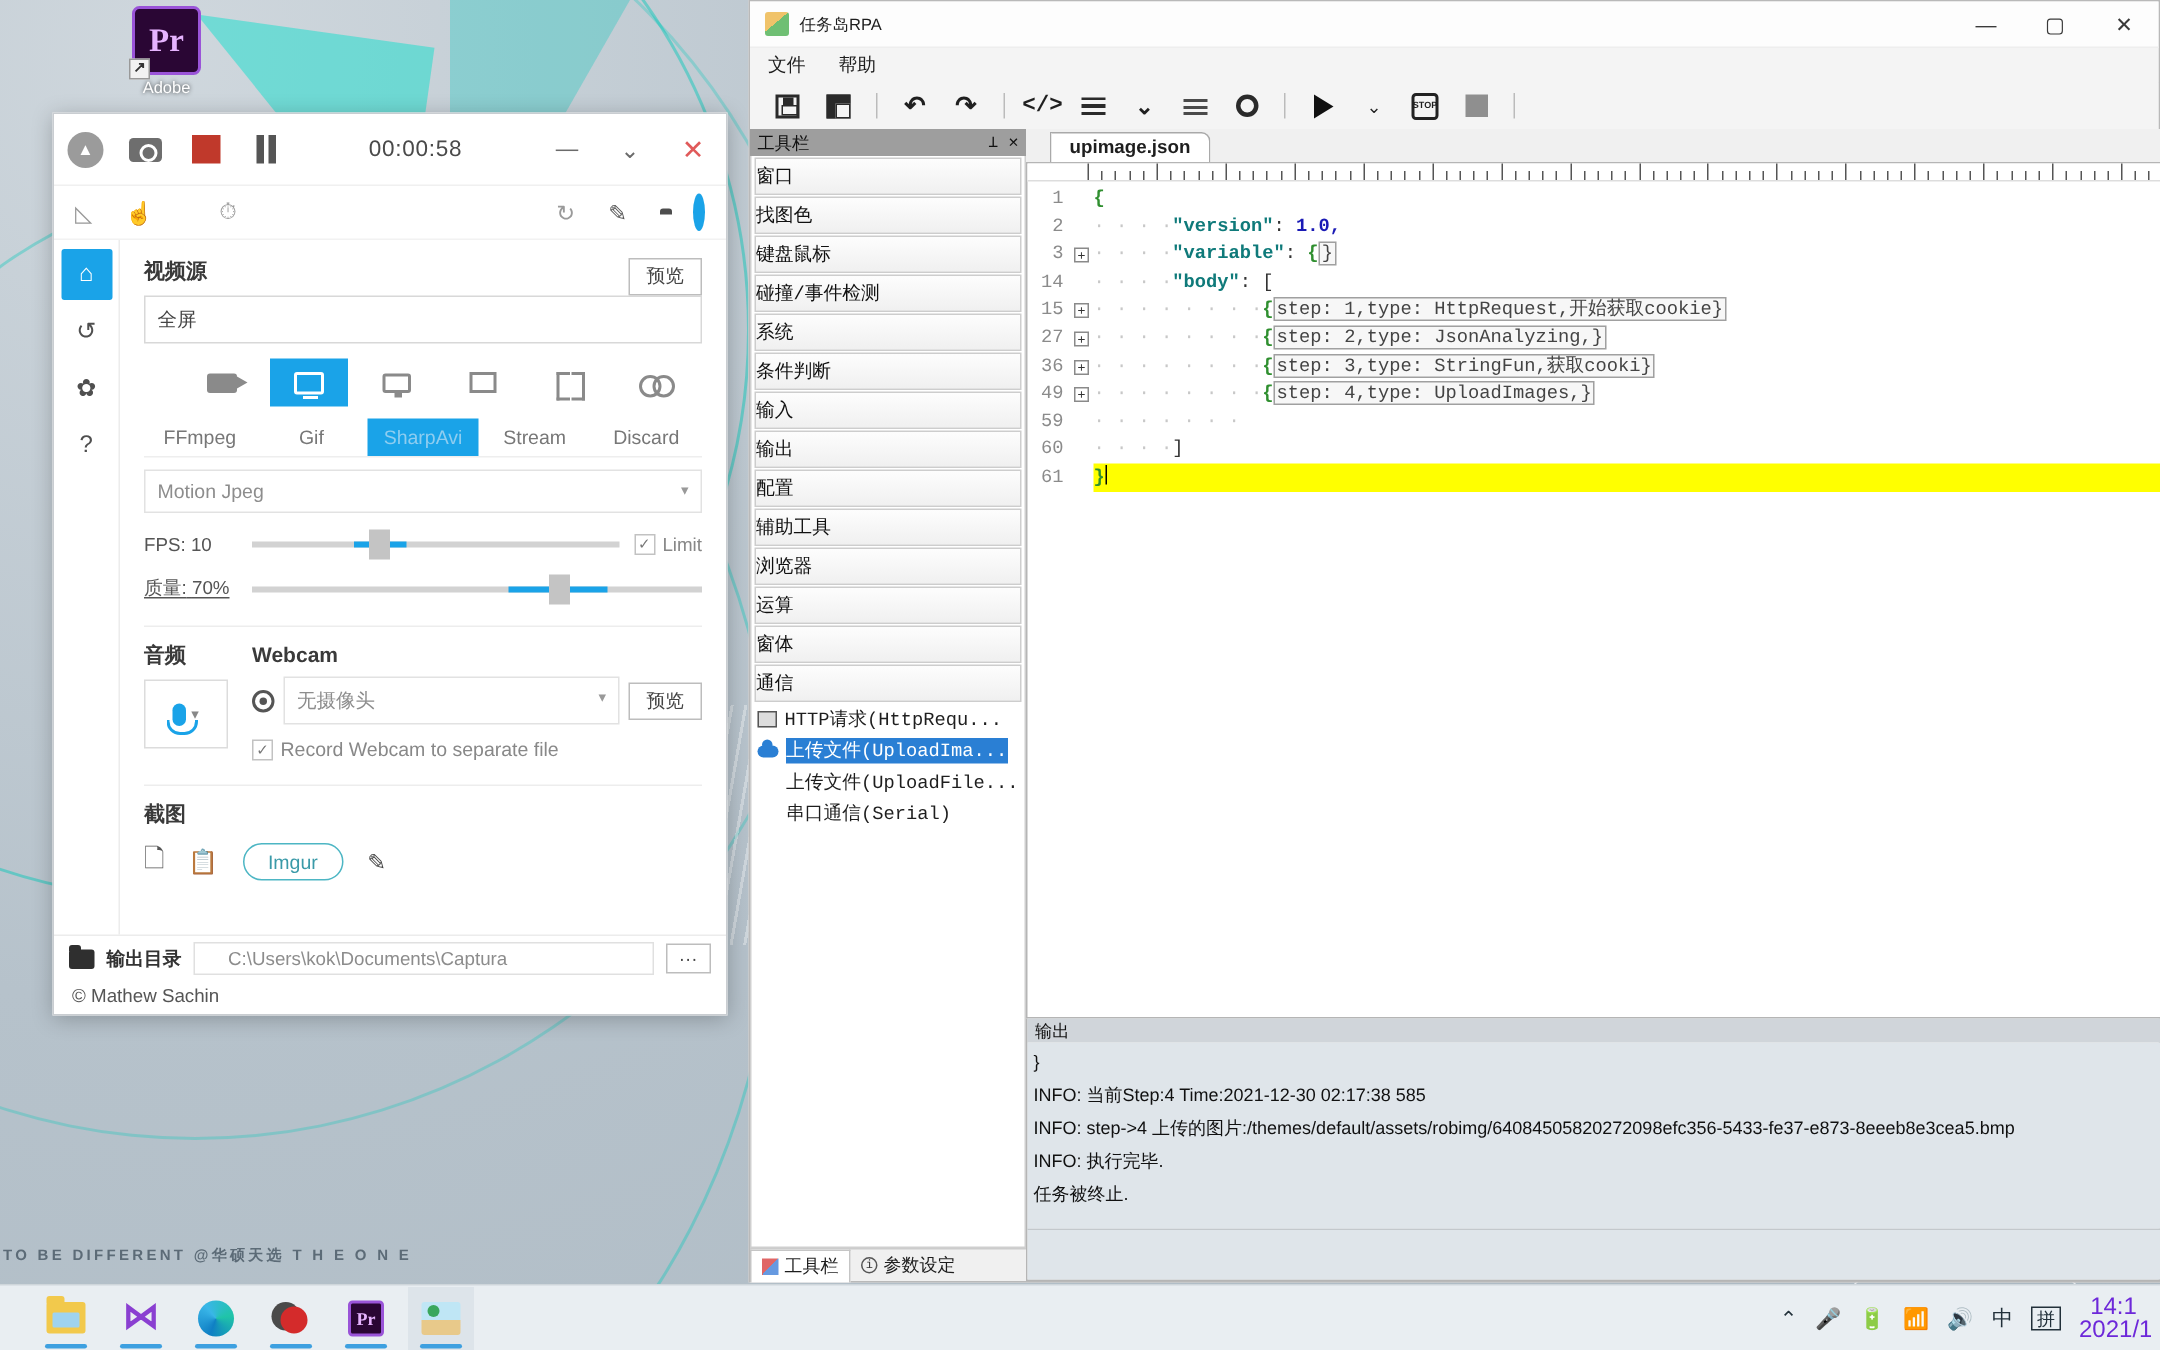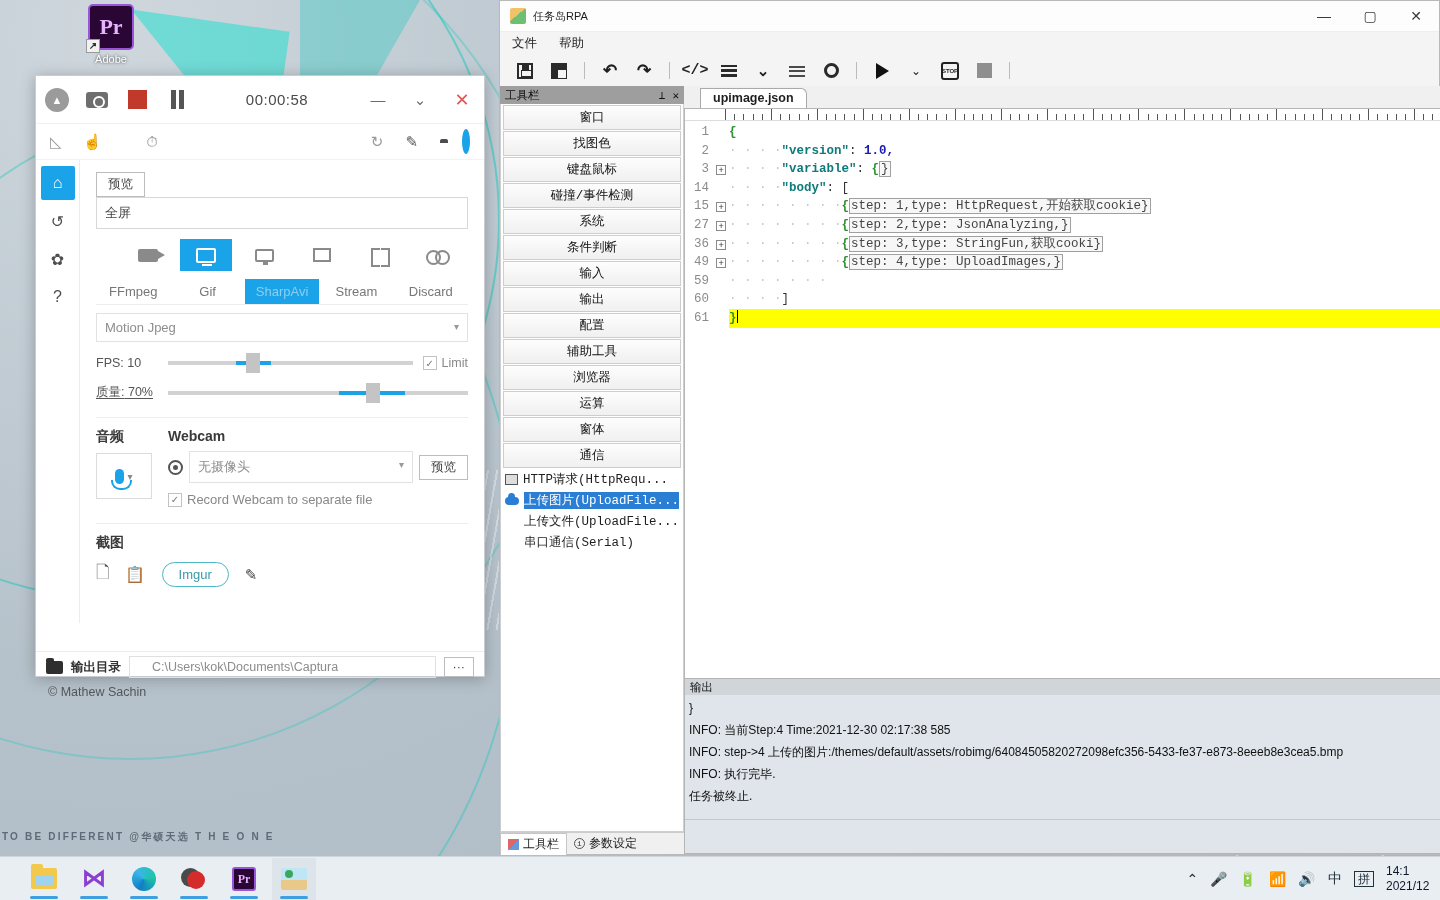--- a/index.html
+++ b/index.html
@@ -191,21 +191,21 @@
   .hr { height:1px;background:#ededed;margin:16px 0 10px; }
   #audio-web { display:flex; gap:16px; }
   .mic-box { width:56px;height:46px;border:1px solid #dcdcdc;display:flex;align-items:center;justify-content:center;gap:3px;}
   .mic-ic { width:9px;height:15px;background:#1aa3e8;border-radius:5px;position:relative;}
   .mic-ic:after{content:"";position:absolute;left:-4px;bottom:-6px;width:17px;height:8px;border:2px solid #1aa3e8;border-top:none;border-radius:0 0 9px 9px;}
   .web-col { flex:1; }
   .web-row { display:flex; align-items:center; gap:6px; margin-top:4px;}
   .cam-small{width:15px;height:15px;border-radius:50%;border:2px solid #555;position:relative;}
   .cam-small:after{content:"";position:absolute;left:3px;top:3px;width:5px;height:5px;border-radius:50%;background:#555;}
 
-  #cap-footer { border-top:1px solid #ececec; height:52px;margin-top:28px; }
+  #cap-footer { border-top:1px solid #ececec; height:52px; }
   #out-row { display:flex; align-items:center; height:30px; padding:0 10px; gap:8px; }
   .fold2{width:17px;height:13px;background:#2f2f2f;border-radius:2px;position:relative;}
   .fold2:before{content:"";position:absolute;left:0;top:-3px;width:8px;height:4px;background:#2f2f2f;border-radius:2px 2px 0 0;}
   #out-path { flex:1; border:1px solid #e0e0e0; padding:3px 22px; font-size:12.5px; color:#8c8c8c; }
   #copyright { padding:3px 12px; font-size:12.5px; color:#555; }
 
   
   #rpa {
     position:absolute; left:499px; top:0; width:941px; height:855px;
     background:#f4f4f4; border:1px solid #b9b9b9;
@@ -252,21 +252,21 @@
     height:18px; background:#9e9e9e; color:#111; display:flex; align-items:center;
     padding:0 5px; font-size:11.5px;
   }
   #tp-head .ttl{flex:1;}
   #tp-head .bt{margin-left:7px;cursor:pointer;font-size:11px;}
   #tp-list { flex:1; background:#fff; overflow:hidden; border:1px solid #cfcfcf; border-top:none;}
   .tp-cat {
     display:block; width:100%;
     background:linear-gradient(180deg,#fdfdfd,#f0f0f0);
     border:1px solid #cdcdcd; margin:1px 2px; width:calc(100% - 4px);
-    text-align:center; font-size:12.5px; padding:3px 0; color:#111; cursor:pointer;
+    text-align:left; font-size:12.5px; padding:3px 0; color:#111; cursor:pointer;
   }
   .tp-item {
     display:flex; align-items:center; gap:5px; padding:2px 4px; font-size:12.5px; cursor:pointer;
   }
   .tp-item .label { white-space:nowrap; overflow:hidden; }
   .tp-item.sel .label { background:#2a7fd4; color:#fff; }
   .ic-http{width:13px;height:11px;border:1px solid #555;background:#ddd;}
   .ic-cloud{width:14px;height:8px;background:#2a7fd4;border-radius:6px;position:relative;}
   .ic-cloud:before{content:"";position:absolute;left:3px;top:-4px;width:7px;height:7px;border-radius:50%;background:#2a7fd4;}
 
@@ -337,21 +337,21 @@
   .ch-ic .b{left:6px;top:4px;width:18px;height:18px;background:#d42b2b;}
   .pr-ic{width:24px;height:24px;background:#2a0634;border:2px solid #9a54d8;border-radius:3px;
     color:#e6b3ff;font-weight:bold;font-size:12px;line-height:20px;text-align:center;font-family:"Liberation Serif",serif;}
   .isl-ic{width:26px;height:22px;border-radius:2px;
     background:linear-gradient(180deg,#bfe6f5 0 55%,#e8c98a 55% 100%);position:relative;}
   .isl-ic:after{content:"";position:absolute;left:4px;top:2px;width:8px;height:8px;border-radius:50%;background:#3aa75c;}
 
   #tb-tray { margin-left:auto; display:flex; align-items:center; gap:12px; padding-right:6px; font-size:14px; color:#22303a;}
   .tray-i{cursor:pointer;display:flex;align-items:center;justify-content:center;}
   .ime-box{border:1px solid #22303a;padding:0 3px;font-size:12px;line-height:14px;}
-  #tb-clock { text-align:left; font-size:12px; line-height:15px; color:#0f172a; padding-right:2px; overflow:hidden; width:48px;}
+  #tb-clock { text-align:center; font-size:16px; line-height:15px; color:#6d28d9; padding-right:2px; overflow:hidden; width:48px;}
 </style>
 </head>
 <body>
 
 <div id="desktop">
   <div class="wp-swoosh wp-s1"></div>
   <div class="wp-swoosh wp-s2"></div>
   <div class="wp-swoosh wp-s3"></div>
   <div class="wp-tri"></div>
   <div class="wp-tri2"></div>
@@ -417,20 +417,21 @@
         <span>✿</span>
       </div>
       <div class="rail-i">
         <span>?</span>
       </div>
     </div>
 
     <div id="cap-main">
 
       <div class="row-head">
+        <div class="sec-title">视频源</div>
         <button class="btn-out">预览</button>
       </div>
       <div class="input-line">全屏</div>
 
       <div id="src-modes">
         <div class="mode-b">
             <span class="ic-vid"></span>
           </div>
         <div class="mode-b active">
             <span class="ic-scr"></span>
@@ -624,21 +625,21 @@
         <div class="tp-cat">运算</div>
         <div class="tp-cat">窗体</div>
         <div class="tp-cat">通信</div>
 
         <div class="tp-item">
           <span class="ic-http"></span>
           <span class="label">HTTP请求(HttpRequ...</span>
         </div>
         <div class="tp-item sel">
           <span class="ic-cloud"></span>
-          <span class="label">上传图片(UploadFile...</span>
+          <span class="label">上传文件(UploadIma...</span>
         </div>
         <div class="tp-item">
           <span style="width:14px"></span>
           <span class="label">上传文件(UploadFile...</span>
         </div>
         <div class="tp-item">
           <span style="width:14px"></span>
           <span class="label">串口通信(Serial)</span>
         </div>
       </div>

